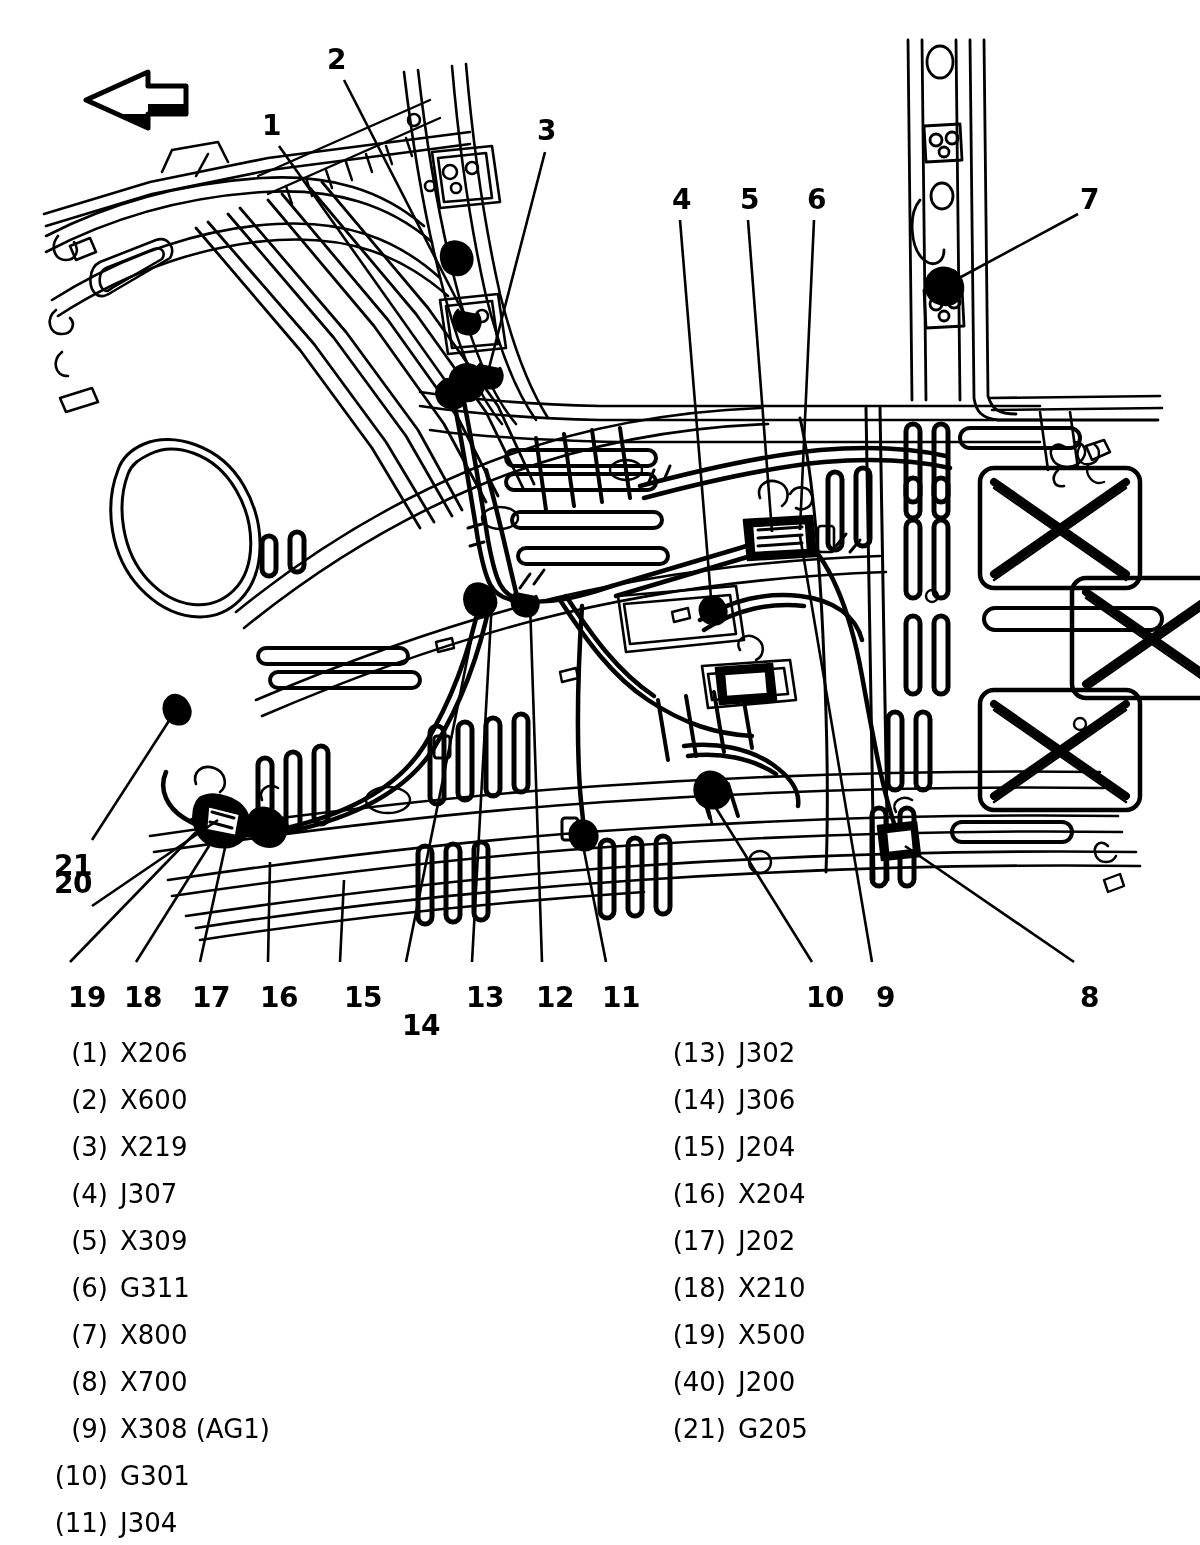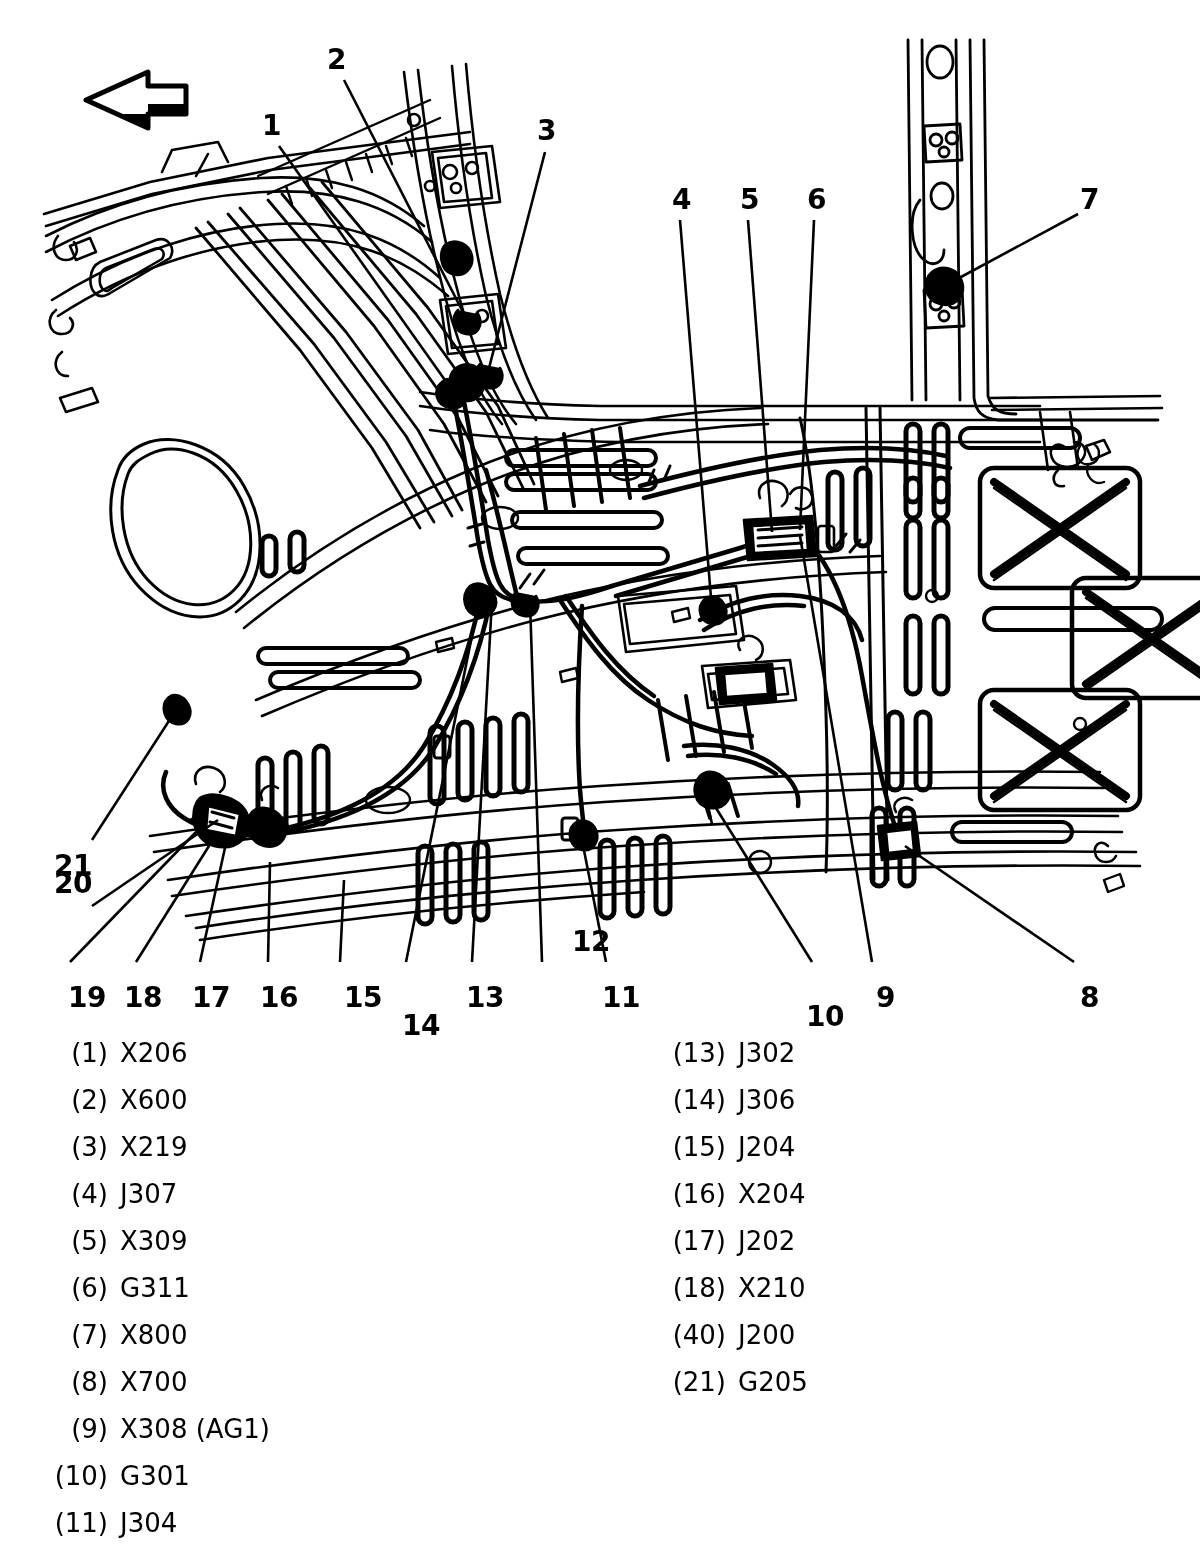--- a/index.html
+++ b/index.html
@@ -398,23 +398,23 @@
     <div id="callout-layer">
         <div class="callout" style="left: 262px; top: 112px;">1</div>
         <div class="callout" style="left: 327px; top: 46px;">2</div>
         <div class="callout" style="left: 537px; top: 117px;">3</div>
         <div class="callout" style="left: 672px; top: 186px;">4</div>
         <div class="callout" style="left: 740px; top: 186px;">5</div>
         <div class="callout" style="left: 807px; top: 186px;">6</div>
         <div class="callout" style="left: 1080px; top: 186px;">7</div>
         <div class="callout" style="left: 1080px; top: 984px;">8</div>
         <div class="callout" style="left: 876px; top: 984px;">9</div>
-        <div class="callout" style="left: 806px; top: 984px; margin-top: 19px;">10</div>
+        <div class="callout" style="left: 806px; top: 984px;">10</div>
         <div class="callout" style="left: 602px; top: 984px;">11</div>
-        <div class="callout" style="left: 536px; top: 928px; margin-left: 36px;">12</div>
+        <div class="callout" style="left: 536px; top: 984px;">12</div>
         <div class="callout" style="left: 466px; top: 984px;">13</div>
         <div class="callout" style="left: 402px; top: 984px; margin-top: 28px;">14</div>
         <div class="callout" style="left: 344px; top: 984px;">15</div>
         <div class="callout" style="left: 260px; top: 984px;">16</div>
         <div class="callout" style="left: 192px; top: 984px;">17</div>
         <div class="callout" style="left: 124px; top: 984px;">18</div>
         <div class="callout" style="left: 56px; top: 984px; margin-left: 12px;">19</div>
         <div class="callout" style="left: 54px; top: 870px;">20</div>
         <div class="callout" style="left: 54px; top: 852px;">21</div>
       </div>
@@ -486,20 +486,24 @@
         </div>
         <div class="legend-row">
           <span class="legend-num">(17)</span>
           <span class="legend-label">J202</span>
         </div>
         <div class="legend-row">
           <span class="legend-num">(18)</span>
           <span class="legend-label">X210</span>
         </div>
         <div class="legend-row">
+          <span class="legend-num">(19)</span>
+          <span class="legend-label">X500</span>
+        </div>
+        <div class="legend-row">
           <span class="legend-num">(40)</span>
           <span class="legend-label">J200</span>
         </div>
         <div class="legend-row">
           <span class="legend-num">(21)</span>
           <span class="legend-label">G205</span>
         </div>
       </div>
   </div>
 

